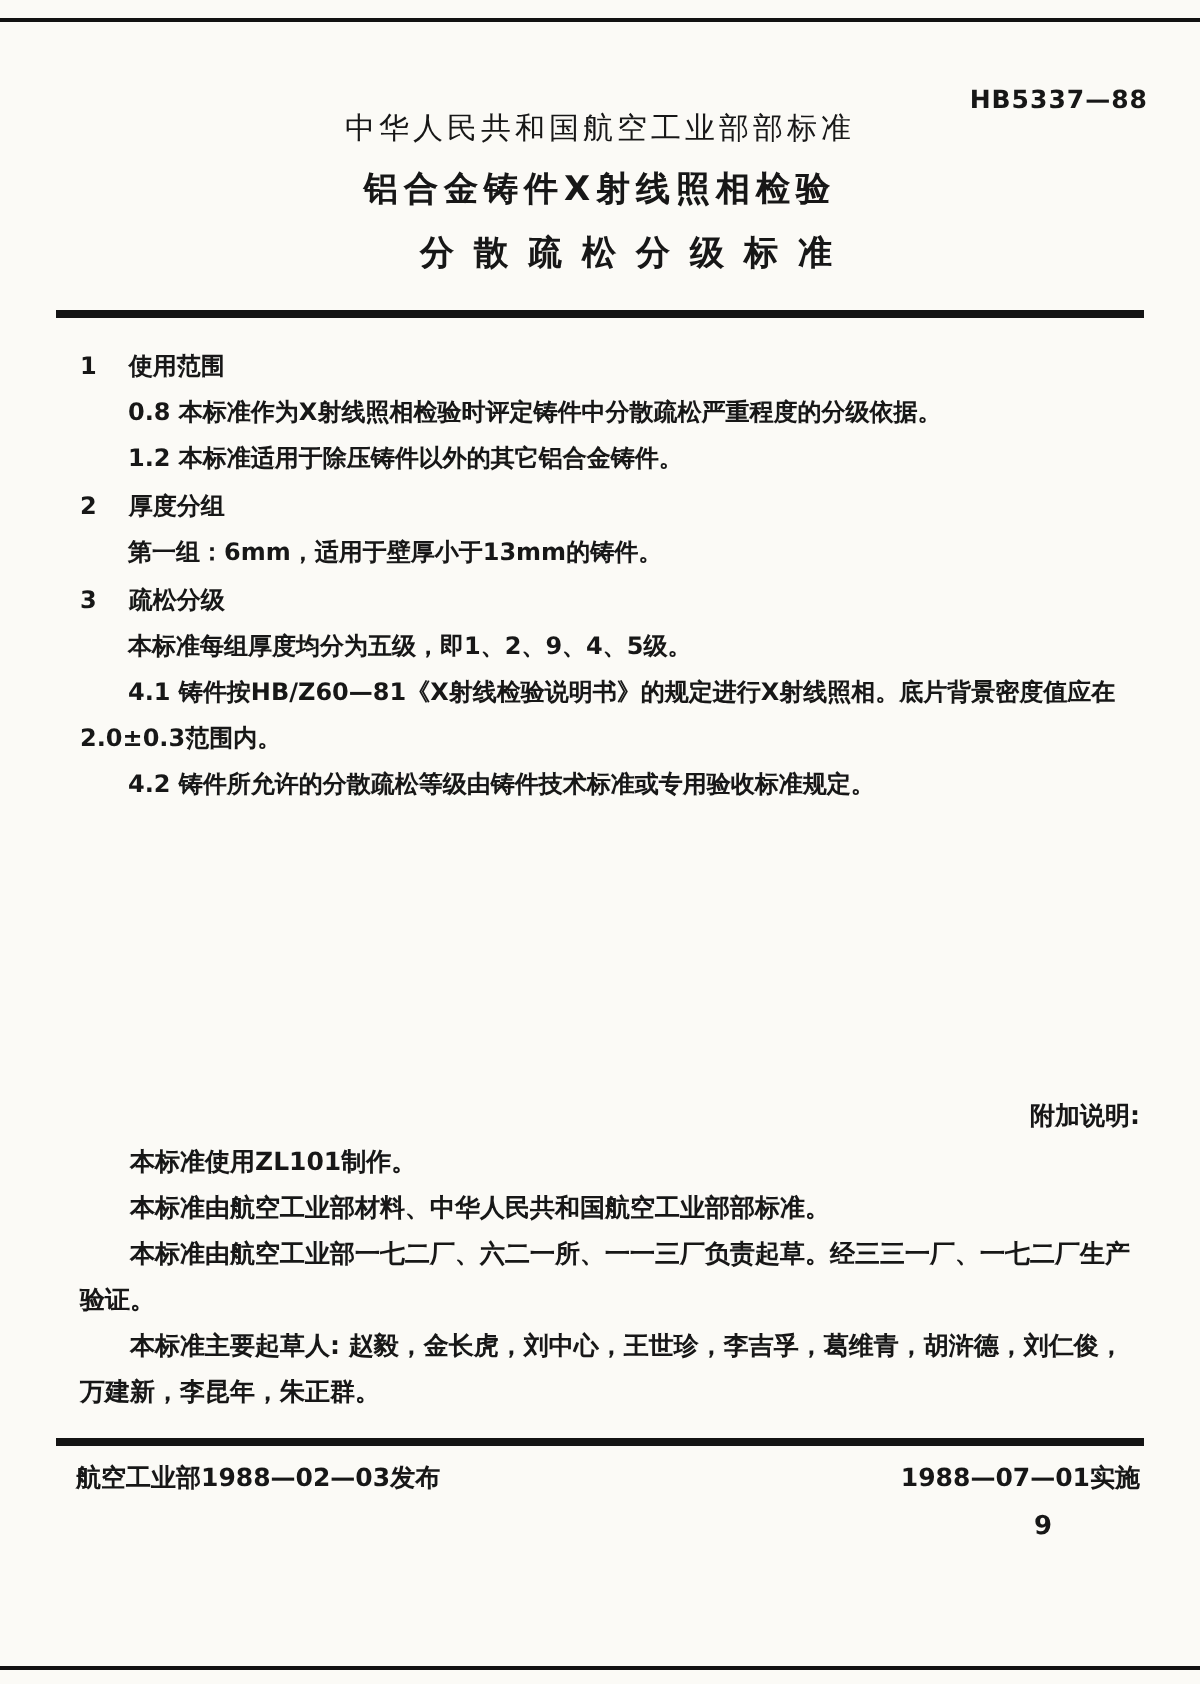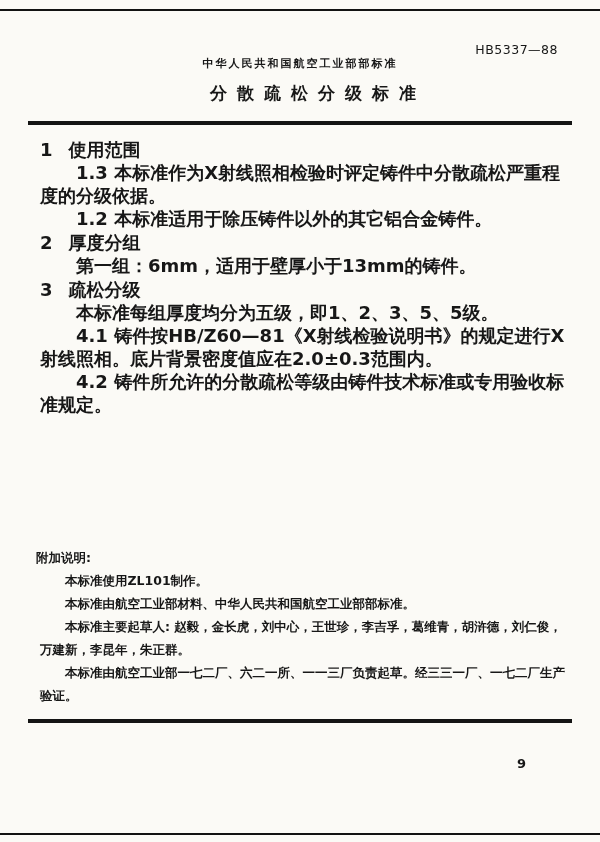--- a/index.html
+++ b/index.html
@@ -13,50 +13,50 @@
     overflow:hidden;
     box-sizing:border-box;
   }
   .scan-edge{position:absolute;left:0;right:0;height:2px;background:#121212;}
   .scan-edge.top{top:9px;}
   .scan-edge.bottom{top:833px;}
 
   
   .header{position:relative;padding-top:54px;text-align:center;}
   .org-title{
-    font-size:11px;font-weight:700;letter-spacing:2px;line-height:20px;
+    font-size:15px;font-weight:400;letter-spacing:2px;line-height:20px;
   }
   .main-title{
     font-size:17px;font-weight:700;letter-spacing:3px;line-height:26px;margin-top:8px;
   }
   .main-title.second{letter-spacing:10px;margin-top:6px;margin-left:36px;}
   .std-number{
-    position:absolute;top:42px;right:42px;
-    font-size:12.5px;font-weight:400;letter-spacing:.5px;
+    position:absolute;top:42px;right:26px;
+    font-size:12.5px;font-weight:700;letter-spacing:.5px;
   }
   .rule{
     height:3.5px;background:#141414;margin:15px 28px 0 28px;
   }
 
   
   .content{
     padding:12px 30px 0 40px;
-    font-size:18px;line-height:23px;font-weight:600;
+    font-size:12px;line-height:23px;font-weight:600;
   }
   .sec-heading{font-weight:700;margin-top:1px;}
   .sec-heading .sec-num{display:inline-block;margin-right:16px;}
   .para{text-indent:2em;margin:0;}
 
   
   .notes{
     position:absolute;left:0;right:0;top:546px;
     padding:0 30px 0 36px;
     font-size:12.5px;line-height:23px;font-weight:600;
   }
-  .notes-heading{font-weight:700;}
+  .notes-heading{font-weight:700;text-align:right;}
   .notes .para{padding-left:4px;}
 
   
   .rule-footer{
     position:absolute;left:28px;right:28px;top:719px;height:3.5px;background:#141414;
   }
   .footer-row{
     position:absolute;left:38px;right:30px;top:729px;
     display:flex;justify-content:space-between;
     font-size:12.5px;font-weight:700;line-height:20px;
@@ -68,57 +68,62 @@
 </style>
 </head>
 <body>
 
 <div class="page">
 
   <div class="scan-edge top"></div>
 
   <div class="header">
     <div class="org-title">中华人民共和国航空工业部部标准</div>
+    <div class="main-title">铝合金铸件X射线照相检验</div>
     <div class="main-title second">分散疏松分级标准</div>
     <div class="std-number">HB5337—88</div>
   </div>
 
   <div class="rule"></div>
 
   <div class="content">
 
     <div class="sec-heading">
       <span class="sec-num">1</span><span>使用范围</span>
     </div>
-    <p class="para">1.3 本标准作为X射线照相检验时评定铸件中分散疏松严重程度的分级依据。</p>
+    <p class="para">0.8 本标准作为X射线照相检验时评定铸件中分散疏松严重程度的分级依据。</p>
     <p class="para">1.2 本标准适用于除压铸件以外的其它铝合金铸件。</p>
 
     <div class="sec-heading">
       <span class="sec-num">2</span><span>厚度分组</span>
     </div>
     <p class="para">第一组：6mm，适用于壁厚小于13mm的铸件。</p>
 
     <div class="sec-heading">
       <span class="sec-num">3</span><span>疏松分级</span>
     </div>
-    <p class="para">本标准每组厚度均分为五级，即1、2、3、5、5级。</p>
+    <p class="para">本标准每组厚度均分为五级，即1、2、9、4、5级。</p>
 
     <p class="para">4.1 铸件按HB/Z60—81《X射线检验说明书》的规定进行X射线照相。底片背景密度值应在2.0±0.3范围内。</p>
     <p class="para">4.2 铸件所允许的分散疏松等级由铸件技术标准或专用验收标准规定。</p>
 
   </div>
 
   <div class="notes">
     <div class="notes-heading">附加说明:</div>
     <p class="para">本标准使用ZL101制作。</p>
     <p class="para">本标准由航空工业部材料、中华人民共和国航空工业部部标准。</p>
+    <p class="para">本标准由航空工业部一七二厂、六二一所、一一三厂负责起草。经三三一厂、一七二厂生产验证。</p>
     <p class="para">本标准主要起草人: 赵毅，金长虎，刘中心，王世珍，李吉孚，葛维青，胡浒德，刘仁俊，万建新，李昆年，朱正群。</p>
-    <p class="para">本标准由航空工业部一七二厂、六二一所、一一三厂负责起草。经三三一厂、一七二厂生产验证。</p>
   </div>
 
   <div class="rule-footer"></div>
 
+  <div class="footer-row">
+    <span>航空工业部1988—02—03发布</span>
+    <span>1988—07—01实施</span>
+  </div>
 
   <div class="page-number">9</div>
 
   <div class="scan-edge bottom"></div>
 
 </div>
 
 </body></html>

